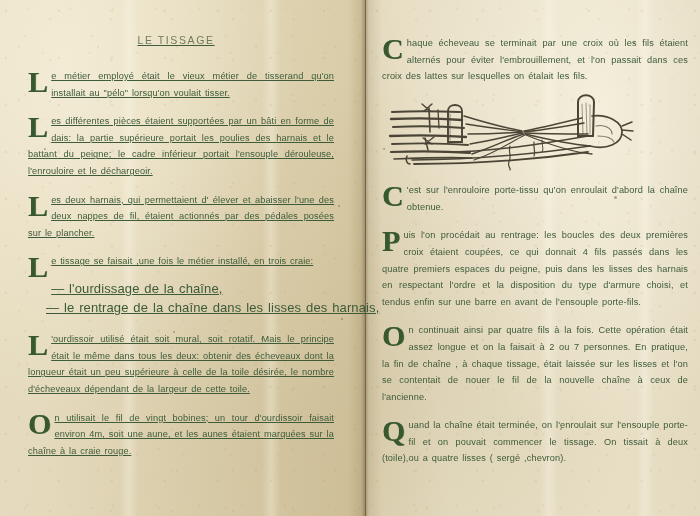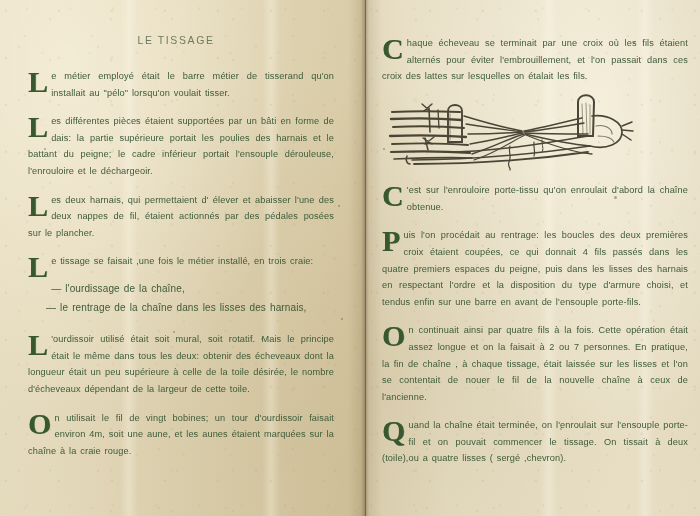--- a/index.html
+++ b/index.html
@@ -85,21 +85,21 @@
     width: 18px;
     pointer-events: none;
     background: linear-gradient(90deg, rgba(255,252,238,0) 0%, rgba(255,252,238,.30) 50%, rgba(255,252,238,0) 100%);
   }
 
   
   .page-col {
     position: absolute;
     color: #3f5c3a;
   }
-  #left-col  { left: 0px;  top: 0; width: 352px; }
+  #left-col  { left: 0px;  top: 0; width: 352px; text-decoration: underline; }
   #right-col { left: 370px; top: 0; width: 330px; }
 
   .page-title {
     text-align: center;
     font-size: 10.5px;
     letter-spacing: 1.6px;
     color: #6e7a5c;
     margin: 34px 0 0 0;
     font-weight: 400;
   }
@@ -121,21 +121,21 @@
     line-height: 26px;
     color: #38582f;
     margin: 1px 3px 0 0;
     text-shadow: 0.4px 0.4px 0 rgba(60,90,50,.45);
   }
 
   .bullet-list {
     list-style: none;
     margin: 9px 0 0 0;
     padding: 0 0 0 18px;
-    font-size: 10px;
+    font-size: 13px;
     line-height: 19px;
     color: #3c5a38;
     letter-spacing: .12px;
     word-spacing: 1.1px;
   }
   .bullet-list li { white-space: nowrap; }
 
   
   #figure {
     position: relative;
@@ -181,21 +181,21 @@
   <span class="speck" style="left:560px; top:428px; width:2px; height:2px;"></span>
 
   <div class="page-col" id="left-col">
 
     <h1 class="page-title">LE TISSAGE</h1>
 
     <div style="padding:0 18px 0 28px; margin-top:22px;">
 
       <p class="para" style="text-indent:0;">
         <span class="dropcap">L</span>
-        <span>e métier employé était le barre métier de tisserand qu'on installait au "pélo" lorsqu'on voulait tisser.</span>
+        <span>e métier employé était le vieux métier de tisserand qu'on installait au "pélo" lorsqu'on voulait tisser.</span>
       </p>
 
       <p class="para" style="margin-top:12px;">
         <span class="dropcap">L</span>
         <span>es différentes pièces étaient supportées par un bâti en forme de dais: la partie supérieure portait les poulies des harnais et le battant du peigne; le cadre inférieur portait l'ensouple dérouleuse, l'enrouloire et le déchargeoir.</span>
       </p>
 
       <p class="para" style="margin-top:12px;">
         <span class="dropcap">L</span>
         <span>es deux harnais, qui permettaient d' élever et abaisser l'une des deux nappes de fil, étaient actionnés par des pédales posées sur le plancher.</span>

